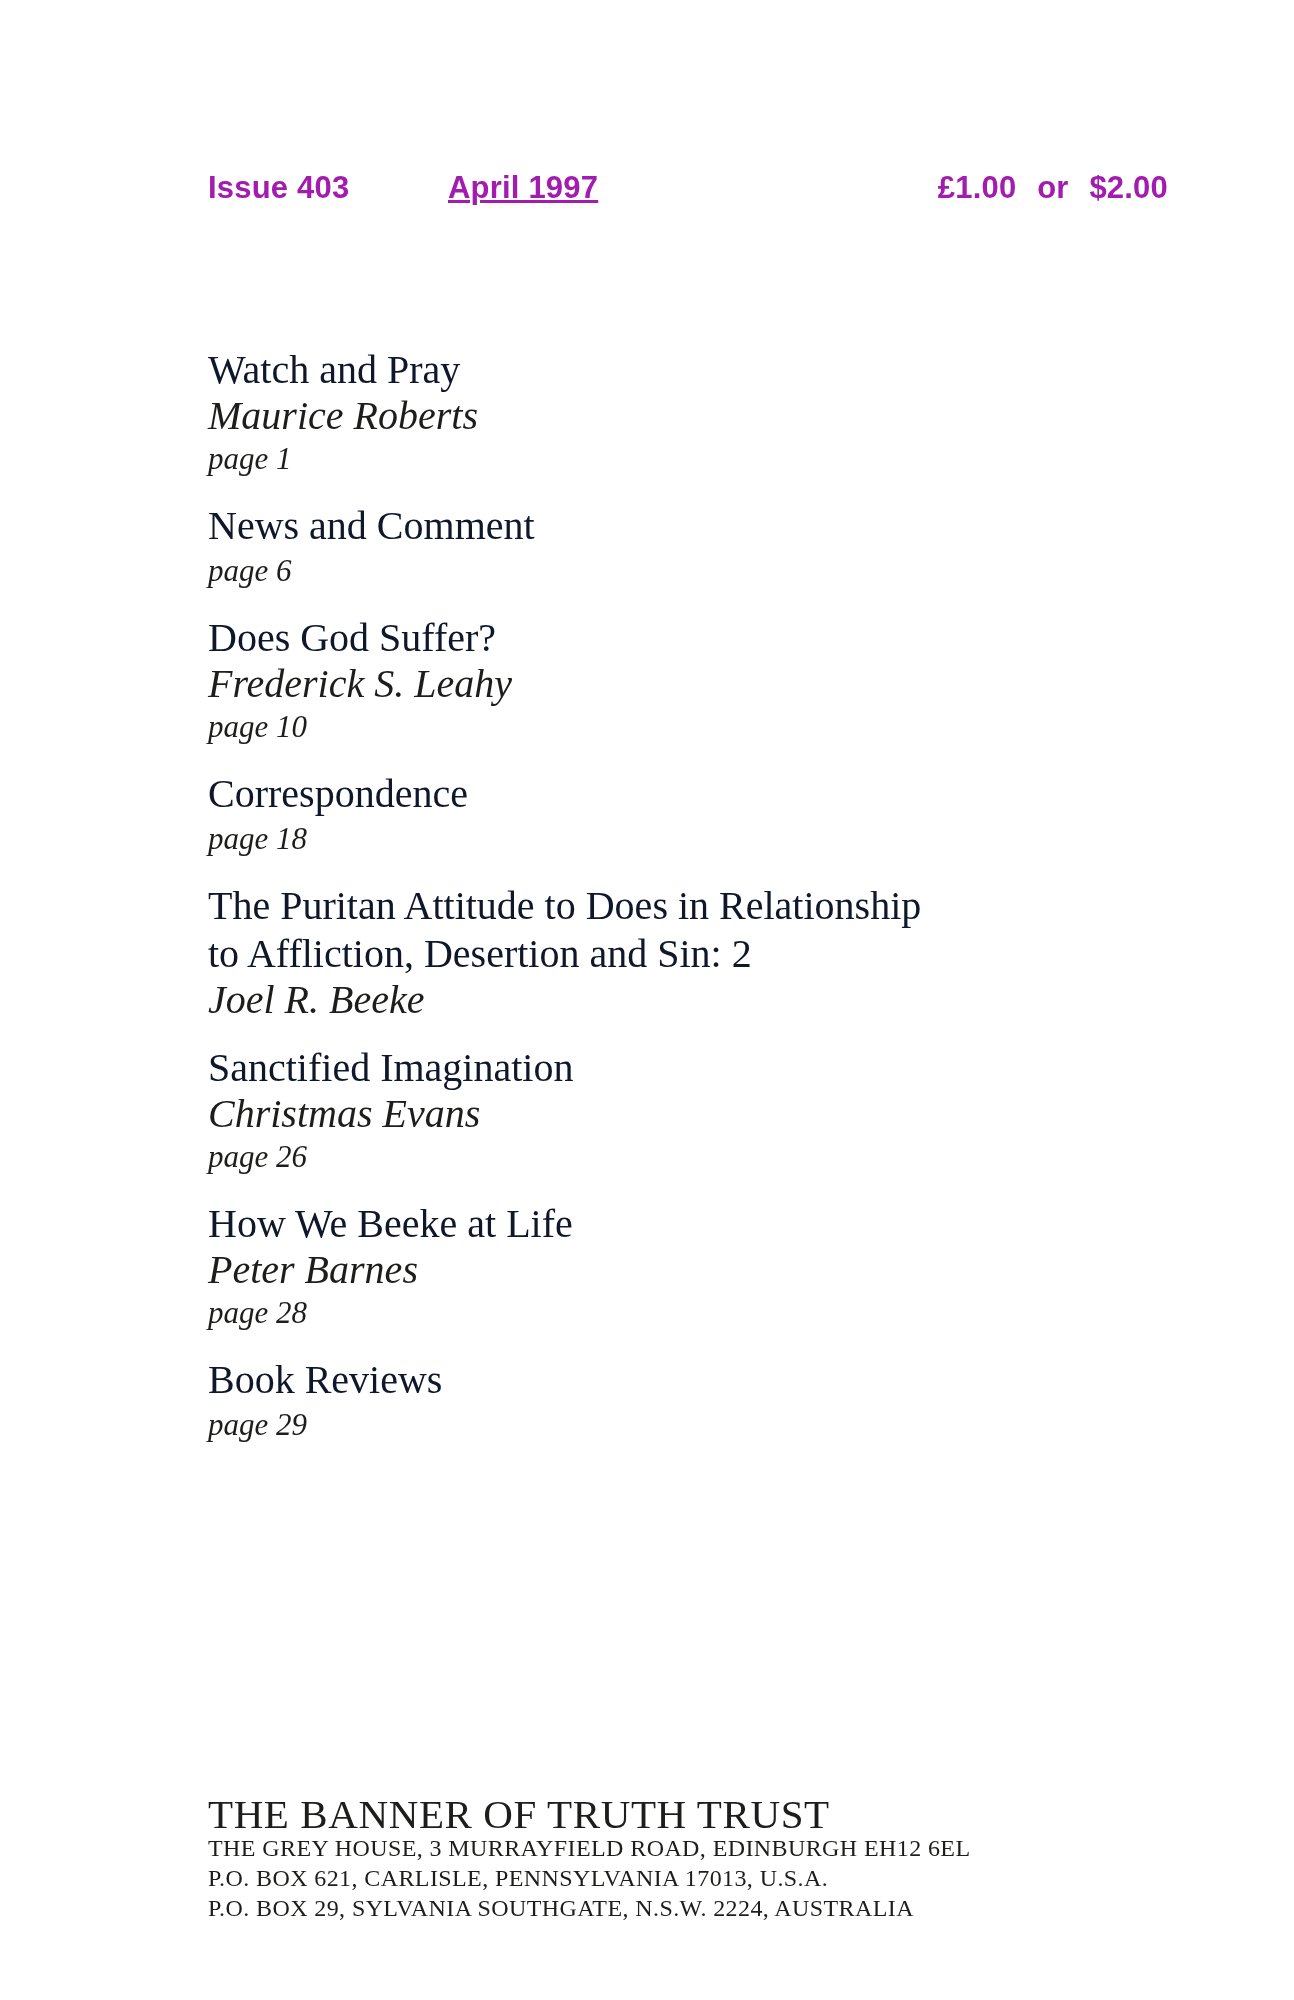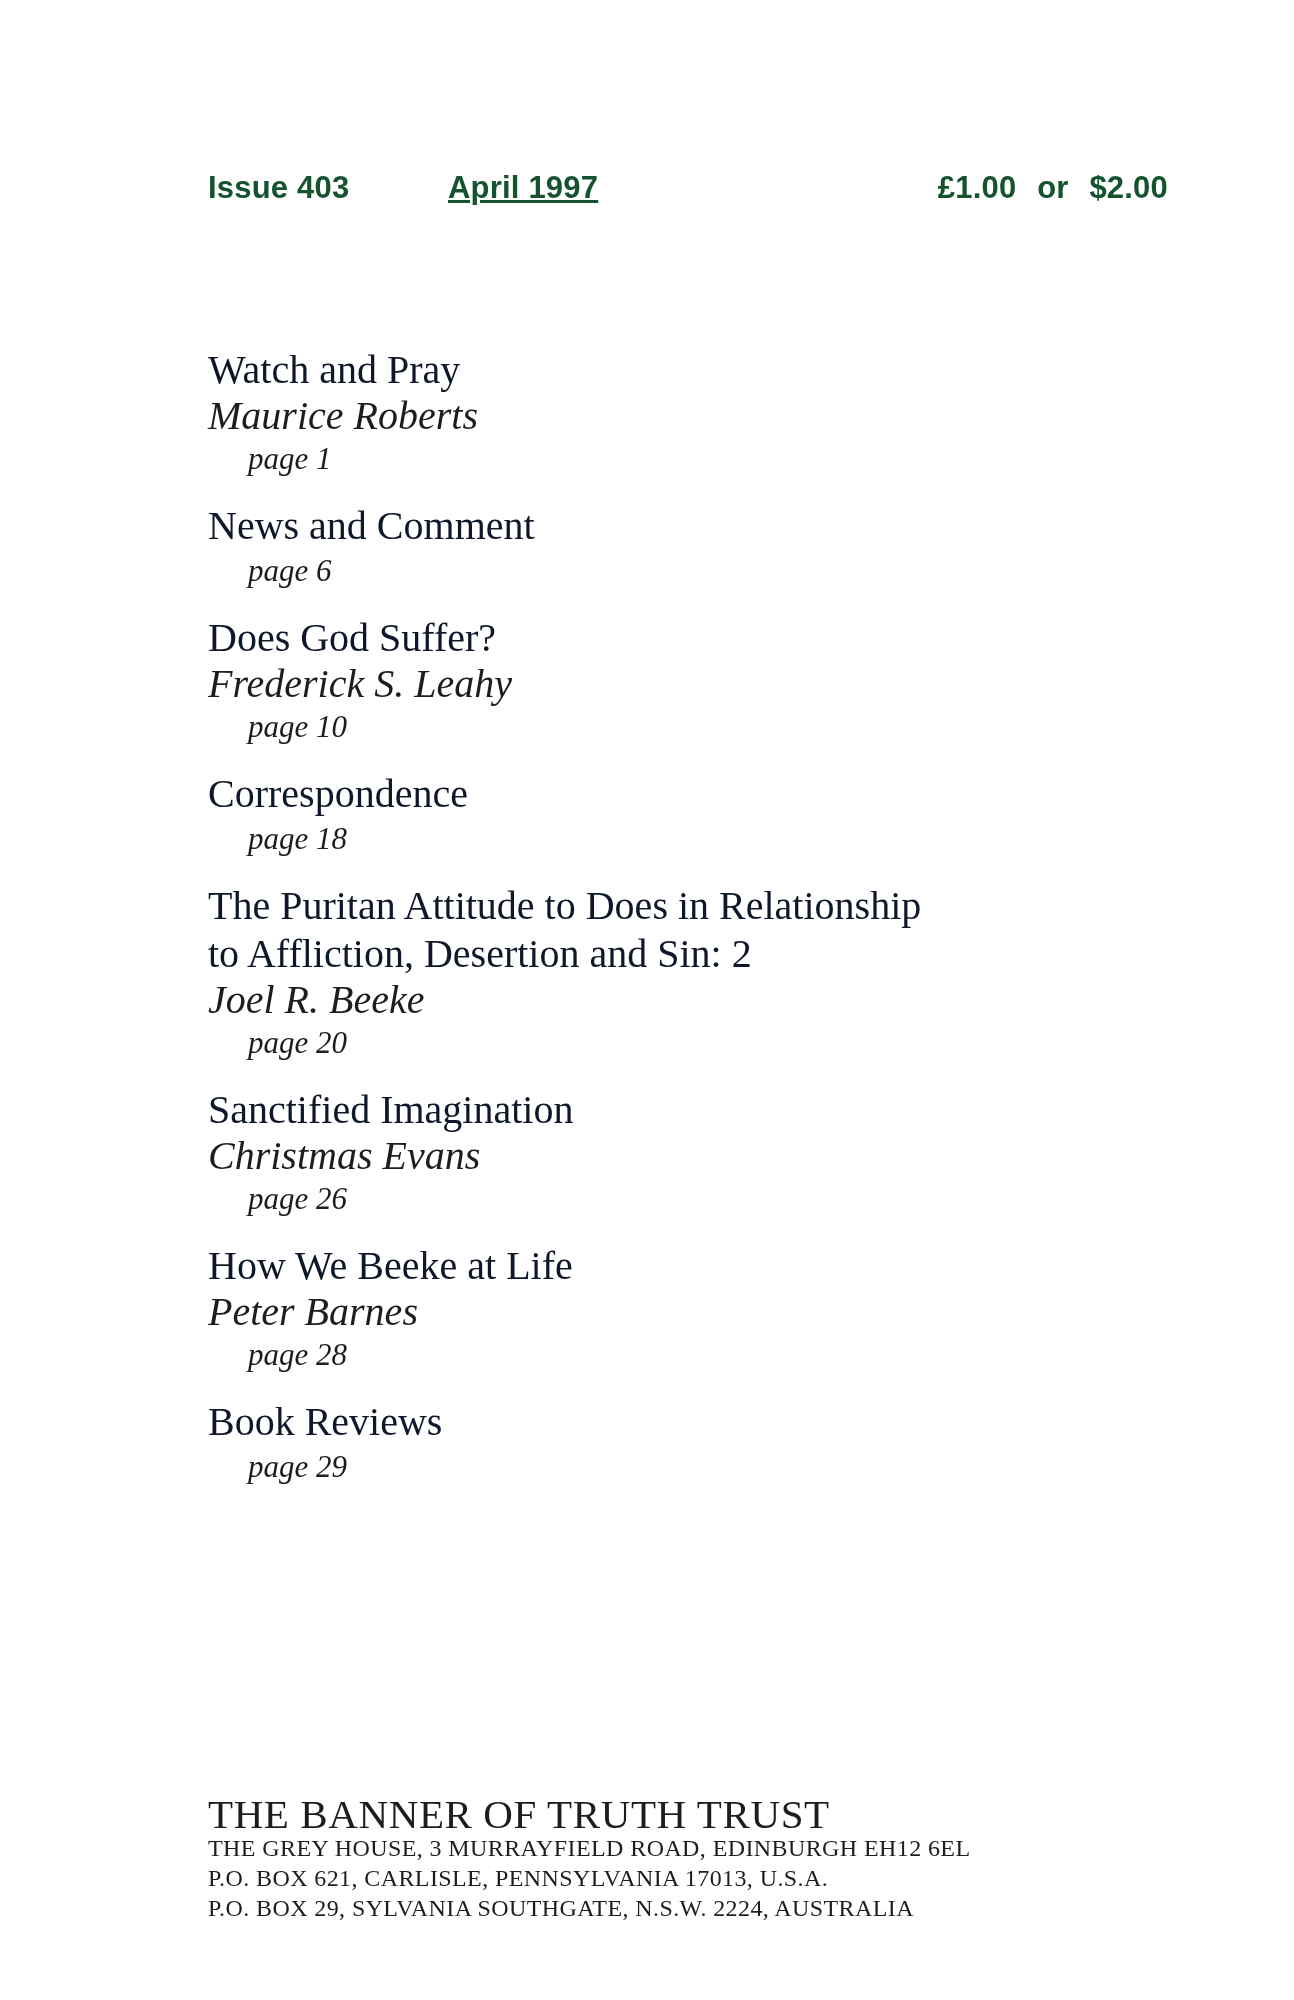--- a/index.html
+++ b/index.html
@@ -20,21 +20,21 @@
   
   .masthead {
     position: absolute;
     left: 208px;
     top: 170px;
     width: 960px;
     height: 42px;
     font-family: "Liberation Sans", "DejaVu Sans", sans-serif;
     font-weight: 700;
     font-size: 31px;
-    color: #14532d;
+    color: #a21caf;
     letter-spacing: 0.2px;
   }
   .masthead .issue  { position: absolute; left: 0; top: 0; }
   .masthead .date   { position: absolute; left: 240px; top: 0; text-decoration: underline; }
   .masthead .price  { position: absolute; right: 0; top: 0; word-spacing: 12px; }
 
   
   .toc {
     position: absolute;
     left: 208px;
@@ -52,21 +52,20 @@
     font-size: 40px;
     line-height: 44px;
     font-style: italic;
     color: #1d1d1b;
   }
   .toc-pageref {
     font-size: 31px;
     line-height: 42px;
     font-style: italic;
     color: #1d1d1b;
-    margin-left: 40px;
   }
 
   
   .publisher {
     position: absolute;
     left: 208px;
     top: 1795px;
     width: 1000px;
   }
   .publisher-name {
@@ -114,21 +113,20 @@
 
     <article class="toc-entry">
       <div class="toc-title">Correspondence</div>
       <div class="toc-pageref">page 18</div>
     </article>
 
     <article class="toc-entry">
       <div class="toc-title">The Puritan Attitude to Does in Relationship</div>
       <div class="toc-title">to Affliction, Desertion and Sin: 2</div>
       <div class="toc-author">Joel R. Beeke</div>
-      <div class="toc-pageref">page 20</div>
     </article>
 
     <article class="toc-entry">
       <div class="toc-title">Sanctified Imagination</div>
       <div class="toc-author">Christmas Evans</div>
       <div class="toc-pageref">page 26</div>
     </article>
 
     <article class="toc-entry">
       <div class="toc-title">How We Beeke at Life</div>

